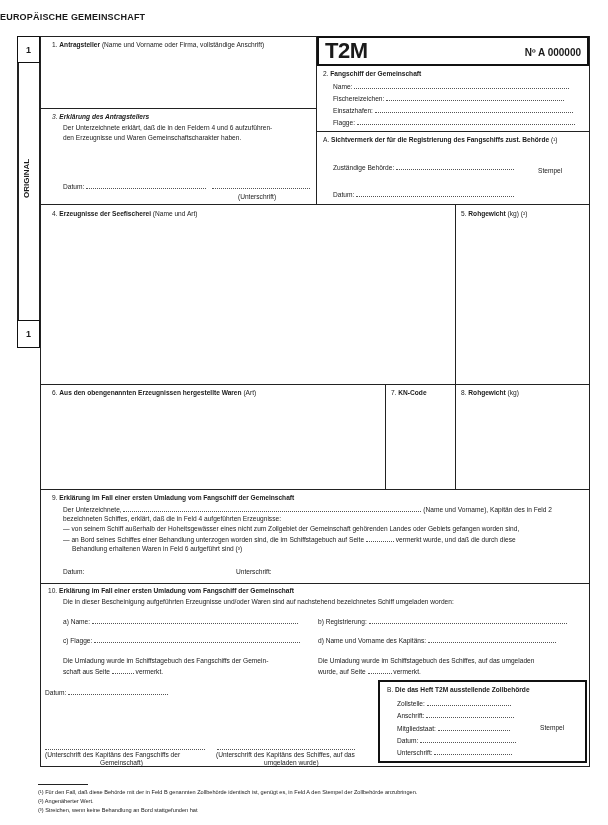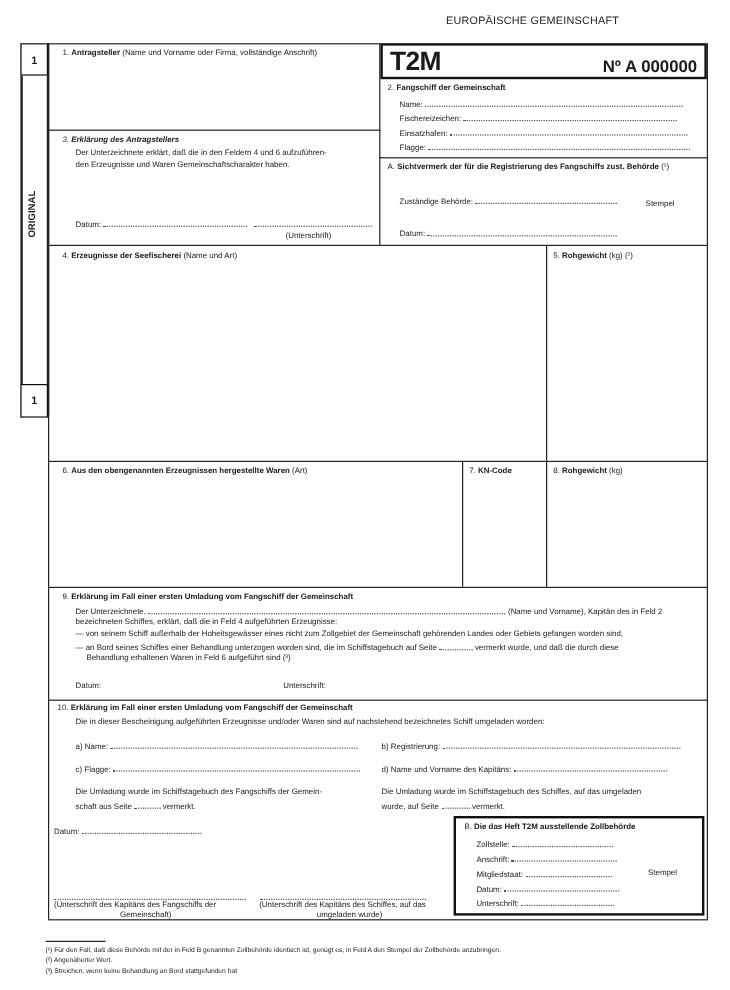--- a/index.html
+++ b/index.html
@@ -1,29 +1,29 @@
 <!DOCTYPE html>
 <html><head>
 <meta charset="utf-8">
 <style>
   html, body { margin:0; padding:0; background:#fff; }
   body { width:608px; height:825px; position:relative; overflow:hidden;
          font-family:"Liberation Sans", sans-serif; color:#1a1a1a; font-size:7px; }
   .abs { position:absolute; }
   .b { font-weight:bold; }
   .i { font-style:italic; }
-  .title { left:0; width:516px; top:12px; text-align:right; font-size:9px; font-weight:normal; letter-spacing:0.2px; }
+  .title { left:0; width:516px; top:12px; text-align:left; font-size:9px; font-weight:bold; letter-spacing:0.2px; }
   .line { position:absolute; background:#222; }
   .strip-box { position:absolute; border:1.5px solid #111; background:#fff; display:flex; align-items:center; justify-content:center; font-weight:bold; font-size:9px; }
   .original { position:absolute; left:13px; top:175px; width:32px; height:14px; transform:rotate(-90deg); transform-origin:center; font-weight:bold; font-size:8px; text-align:center; }
   .lbl { position:absolute; font-size:6.6px; white-space:nowrap; }
   .dots { display:inline-block; border-bottom:1px dotted #555; height:6px; vertical-align:baseline; }
   .t2m { position:absolute; left:317px; top:36px; width:272px; height:30px; border:2px solid #111; box-sizing:border-box; }
   .t2m-code { position:absolute; left:6px; top:0px; font-size:22px; font-weight:bold; letter-spacing:-0.5px; }
-  .t2m-no { position:absolute; right:6px; top:9px; font-size:14px; font-weight:bold; }
+  .t2m-no { position:absolute; right:6px; top:9px; font-size:10px; font-weight:bold; }
   .boxB { position:absolute; left:378px; top:680px; width:209px; height:83px; border:2px solid #111; box-sizing:border-box; background:#fff; }
   .foot { position:absolute; font-size:5.6px; white-space:nowrap; left:38px; }
 </style>
 </head>
 <body>
 
 <div class="abs title">EUROPÄISCHE GEMEINSCHAFT</div>
 
 <div class="line" style="left:17px; top:36px; width:1.5px; height:312px;"></div>
 <div class="line" style="left:39px; top:36px; width:1.5px; height:312px;"></div>

